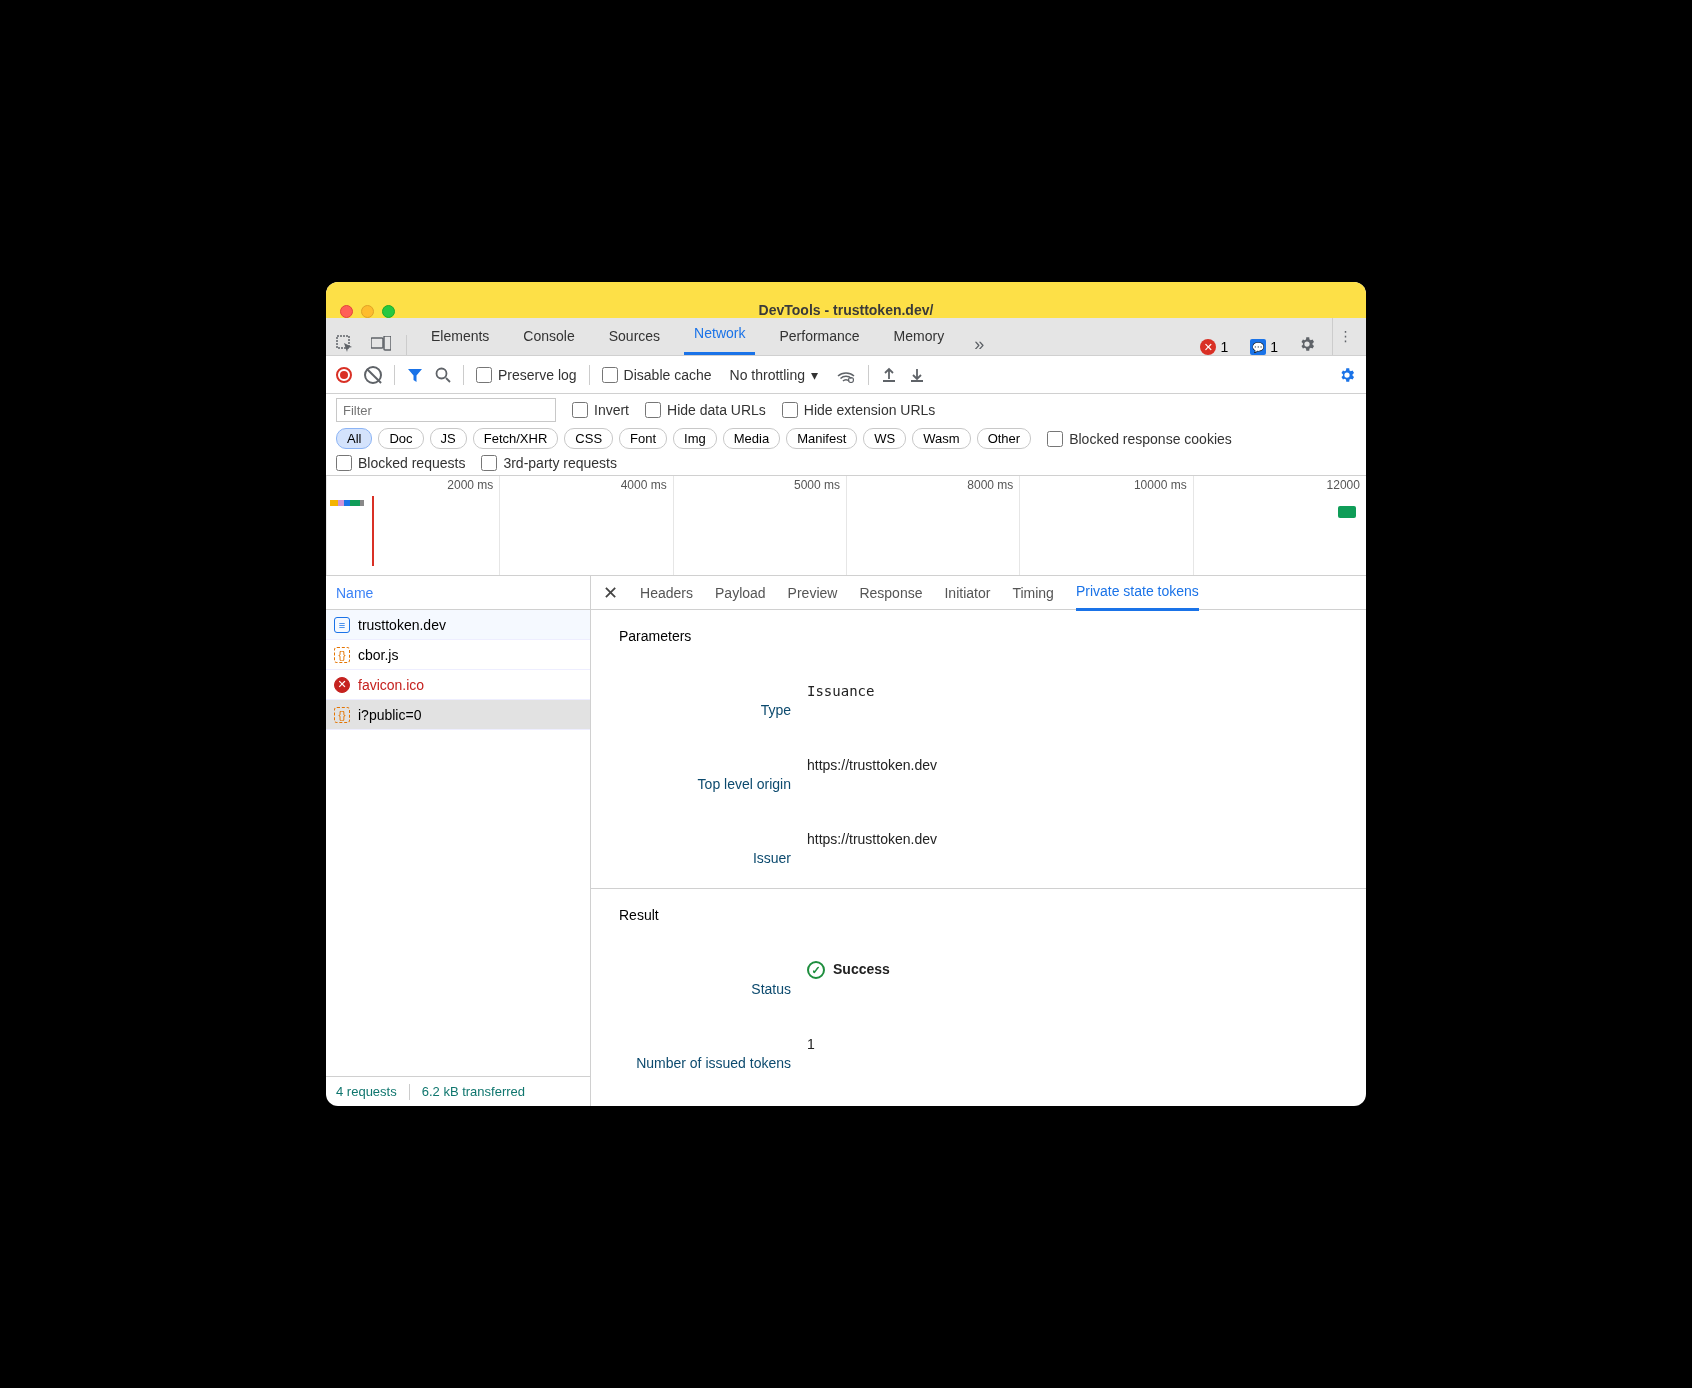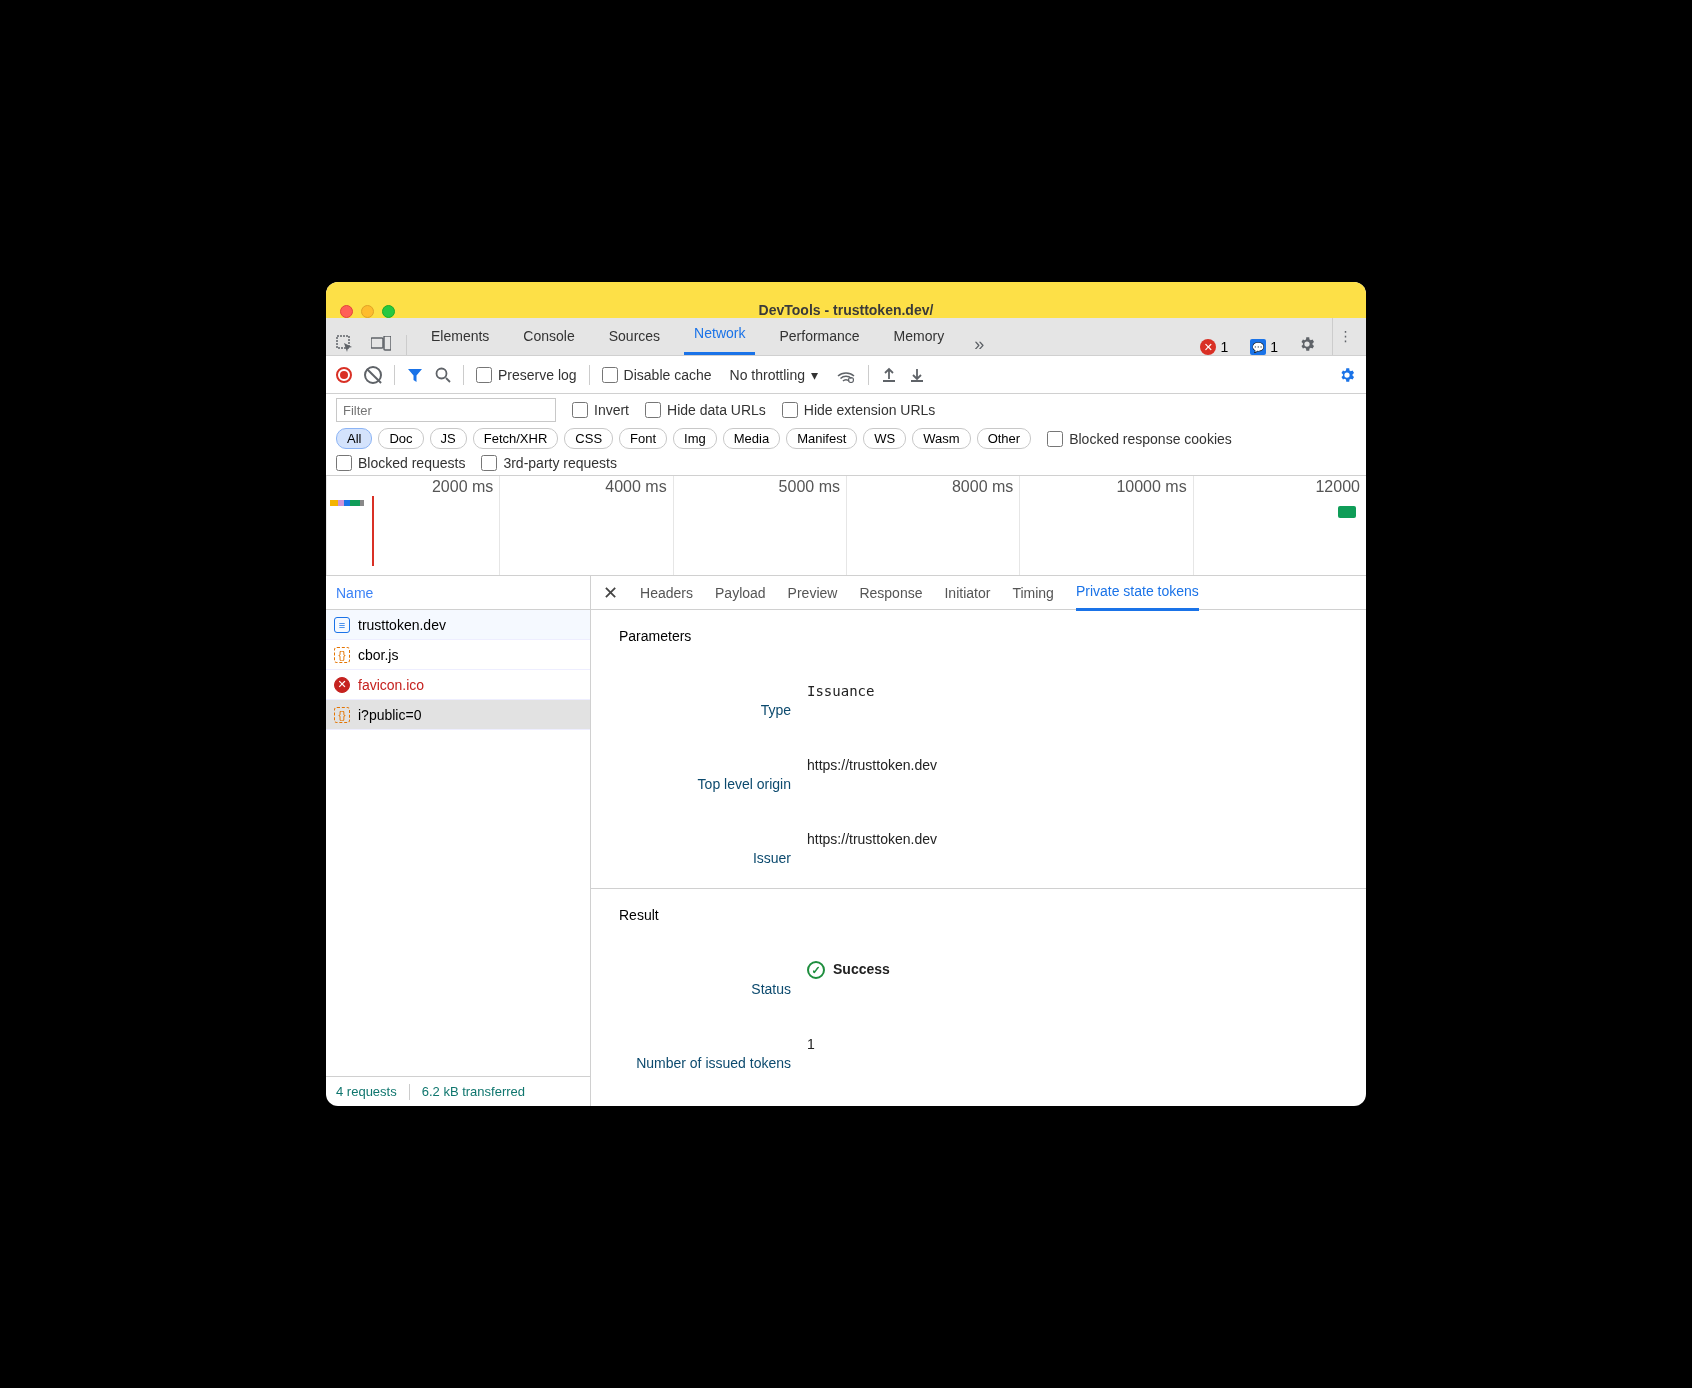--- a/index.html
+++ b/index.html
@@ -70,21 +70,21 @@
   .filterrow {
     padding:4px 10px; display:flex; flex-direction:column; gap:6px; border-bottom:1px solid #d0d0d0;
   }
   .row { display:flex; align-items:center; gap:16px; flex-wrap:wrap;}
   .filterinput{ width:220px; height:24px; border:1px solid #c8c8c8; padding:0 6px; color:#888; font-size:13px;}
   .pill { border:1px solid #c8c8c8; border-radius:10px; padding:2px 10px; font-size:13px; cursor:pointer;}
   .pill.active { background:#d4e3fc; border-color:#8cb4f5;}
   .optgrid { border-bottom:1px solid #d0d0d0; display:grid; grid-template-columns:1fr 1fr; padding:6px 10px; row-gap:10px;}
   .timeline { height:100px; border-bottom:1px solid #d0d0d0; position:relative; overflow:hidden;}
   .timeline .grid { position:absolute; top:0; bottom:0; left:0; right:0; display:flex;}
-  .timeline .gridcol { flex:1; border-left:1px solid #e6e6e6; font-size:16px; color:#555; text-align:right; padding-right:6px; padding-top:2px;}
+  .timeline .gridcol { flex:1; border-left:1px solid #e6e6e6; font-size:12px; color:#555; text-align:right; padding-right:6px; padding-top:2px;}
   .timeline .mark { position:absolute; top:20px; left:46px; width:2px; height:70px; background:#d93025;}
   .timeline .seg { position:absolute; top:24px; left:4px; height:6px; display:flex;}
   .timeline .seg span{height:6px;}
   .timeline .endblock{position:absolute;right:10px;top:30px;width:18px;height:12px;background:#0f9d58;border-radius:2px;}
   .mainsplit { flex:1; display:flex; min-height:0;}
   .leftpane { width:265px; border-right:1px solid #d0d0d0; display:flex; flex-direction:column;}
   .leftpane .hdr { height:34px; border-bottom:1px solid #d0d0d0; padding:0 10px; display:flex; align-items:center; color:#3b82f6;}
   .reqlist { flex:1; overflow:auto;}
   .reqitem { height:30px; display:flex; align-items:center; gap:8px; padding:0 8px; border-bottom:1px solid #eef;}
   .reqitem.sel { background:#e2e2e2;}

